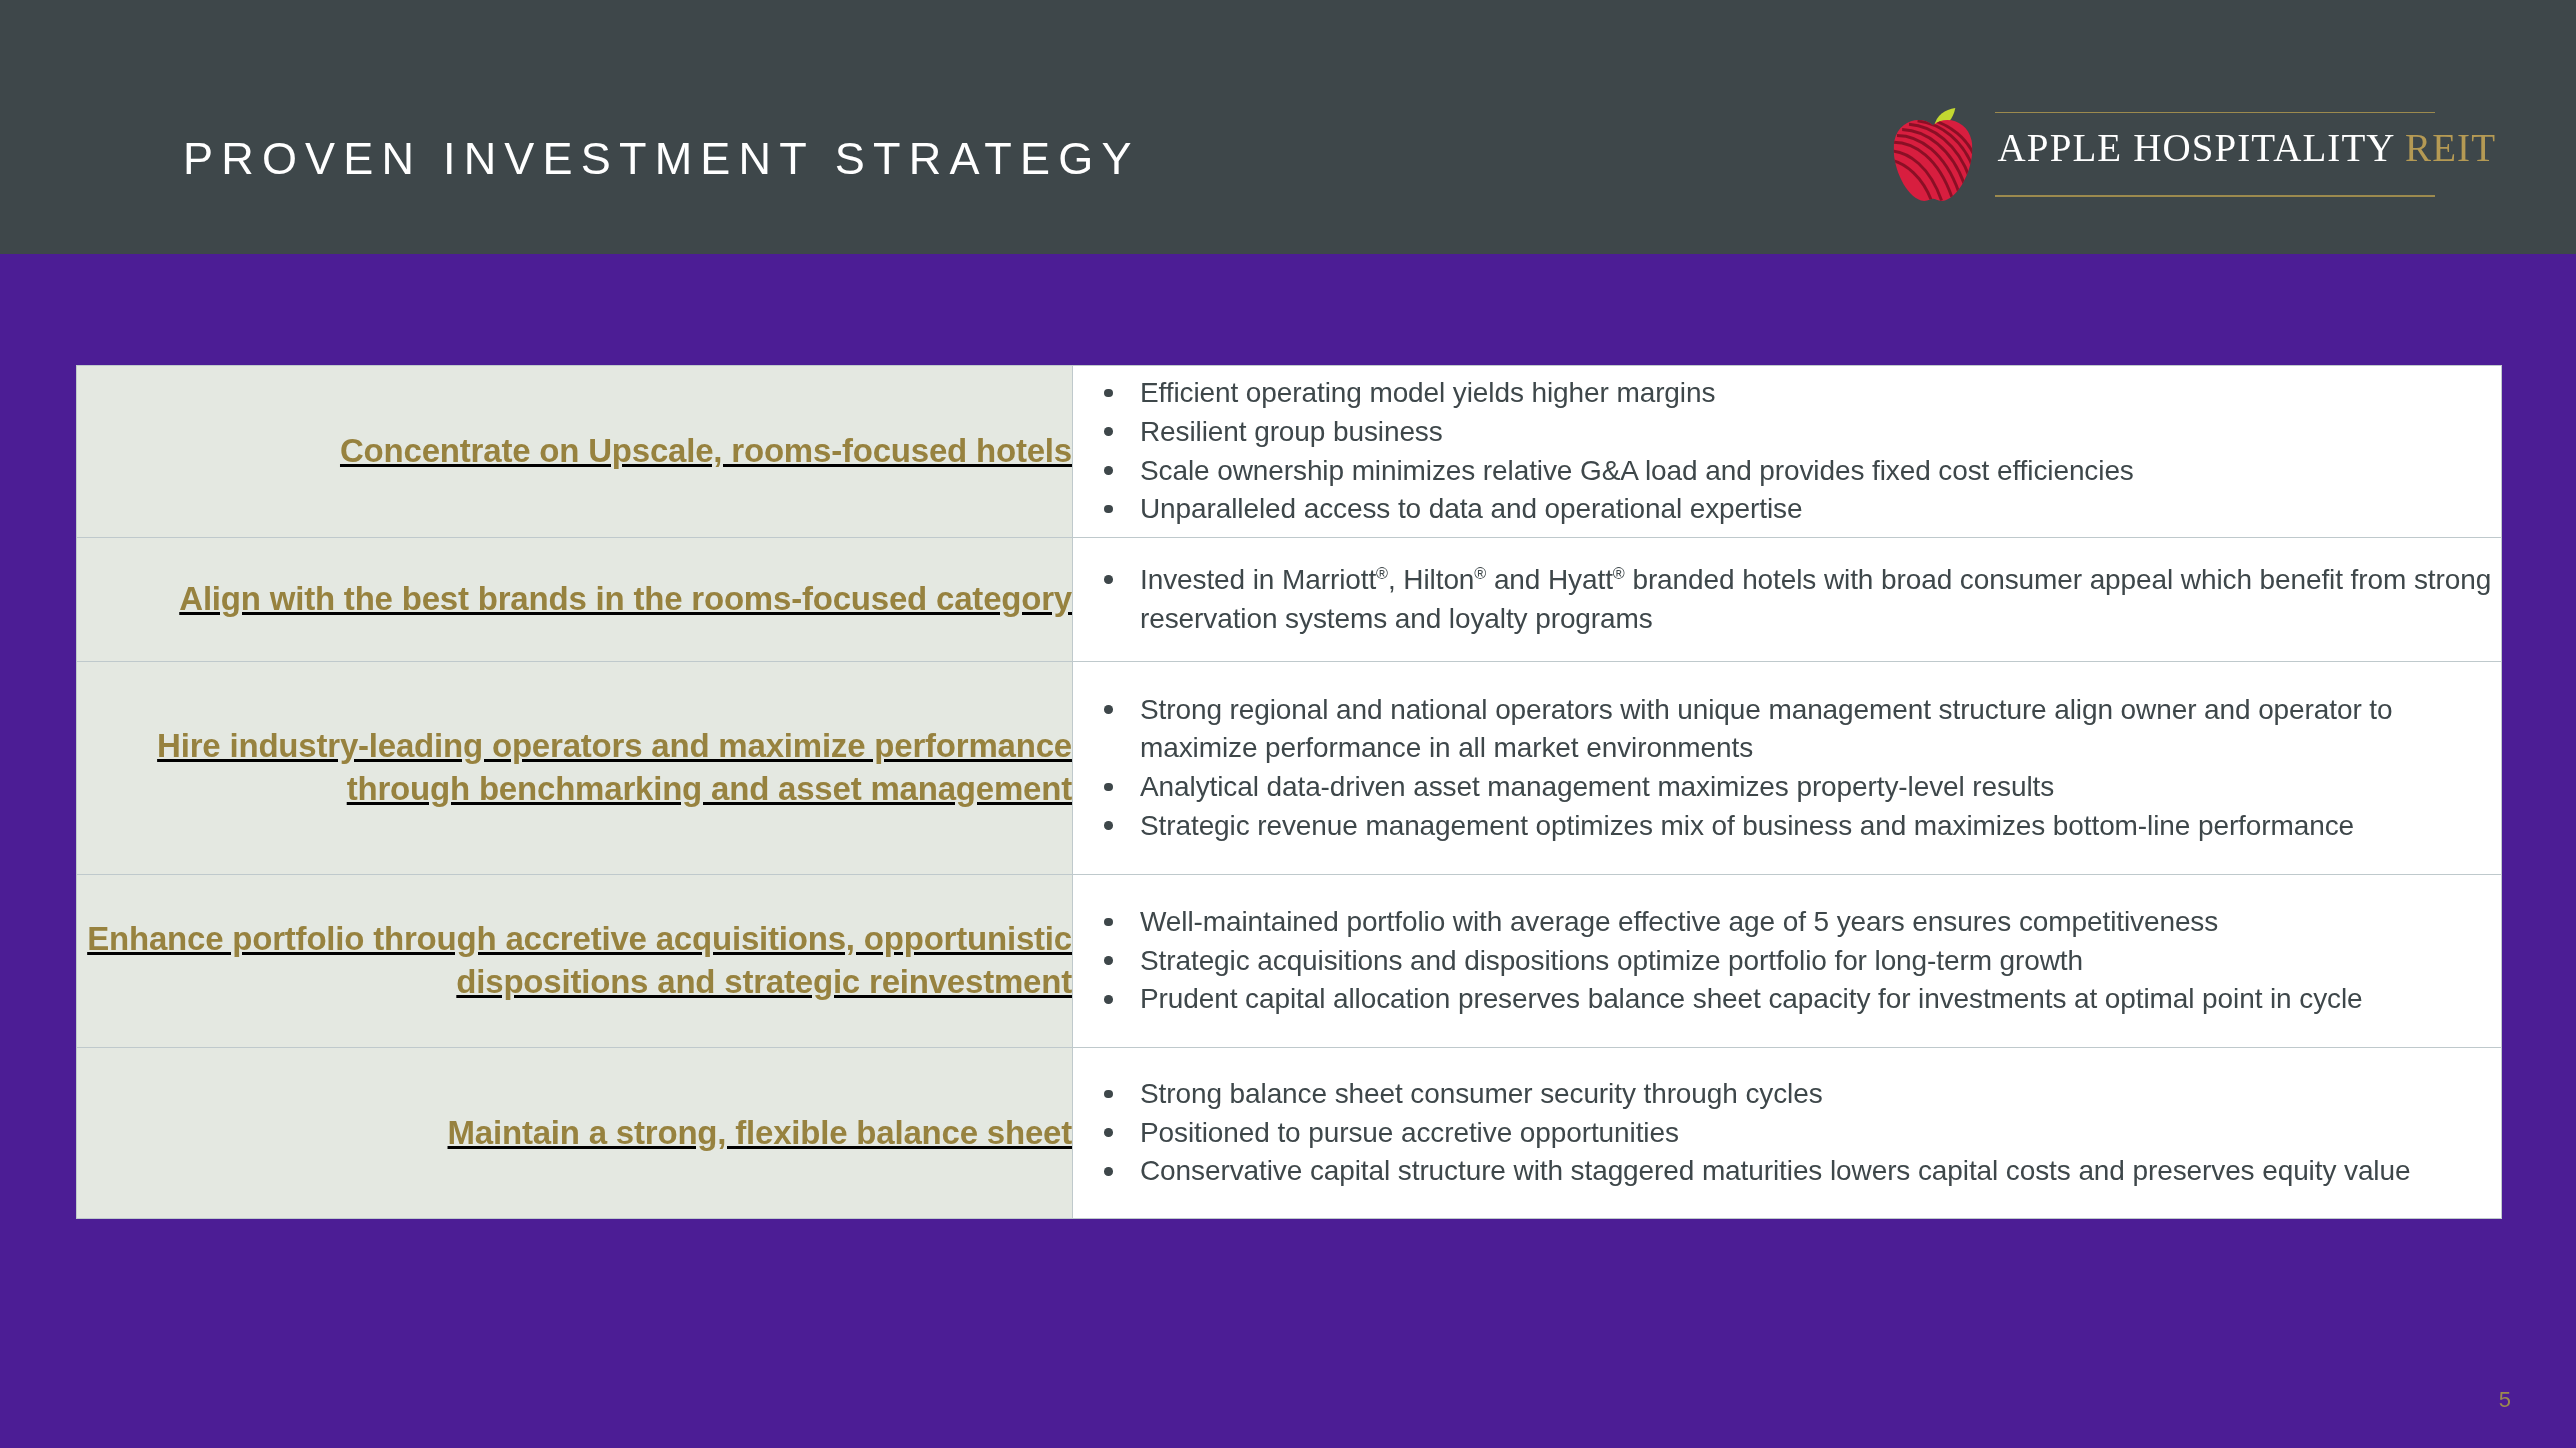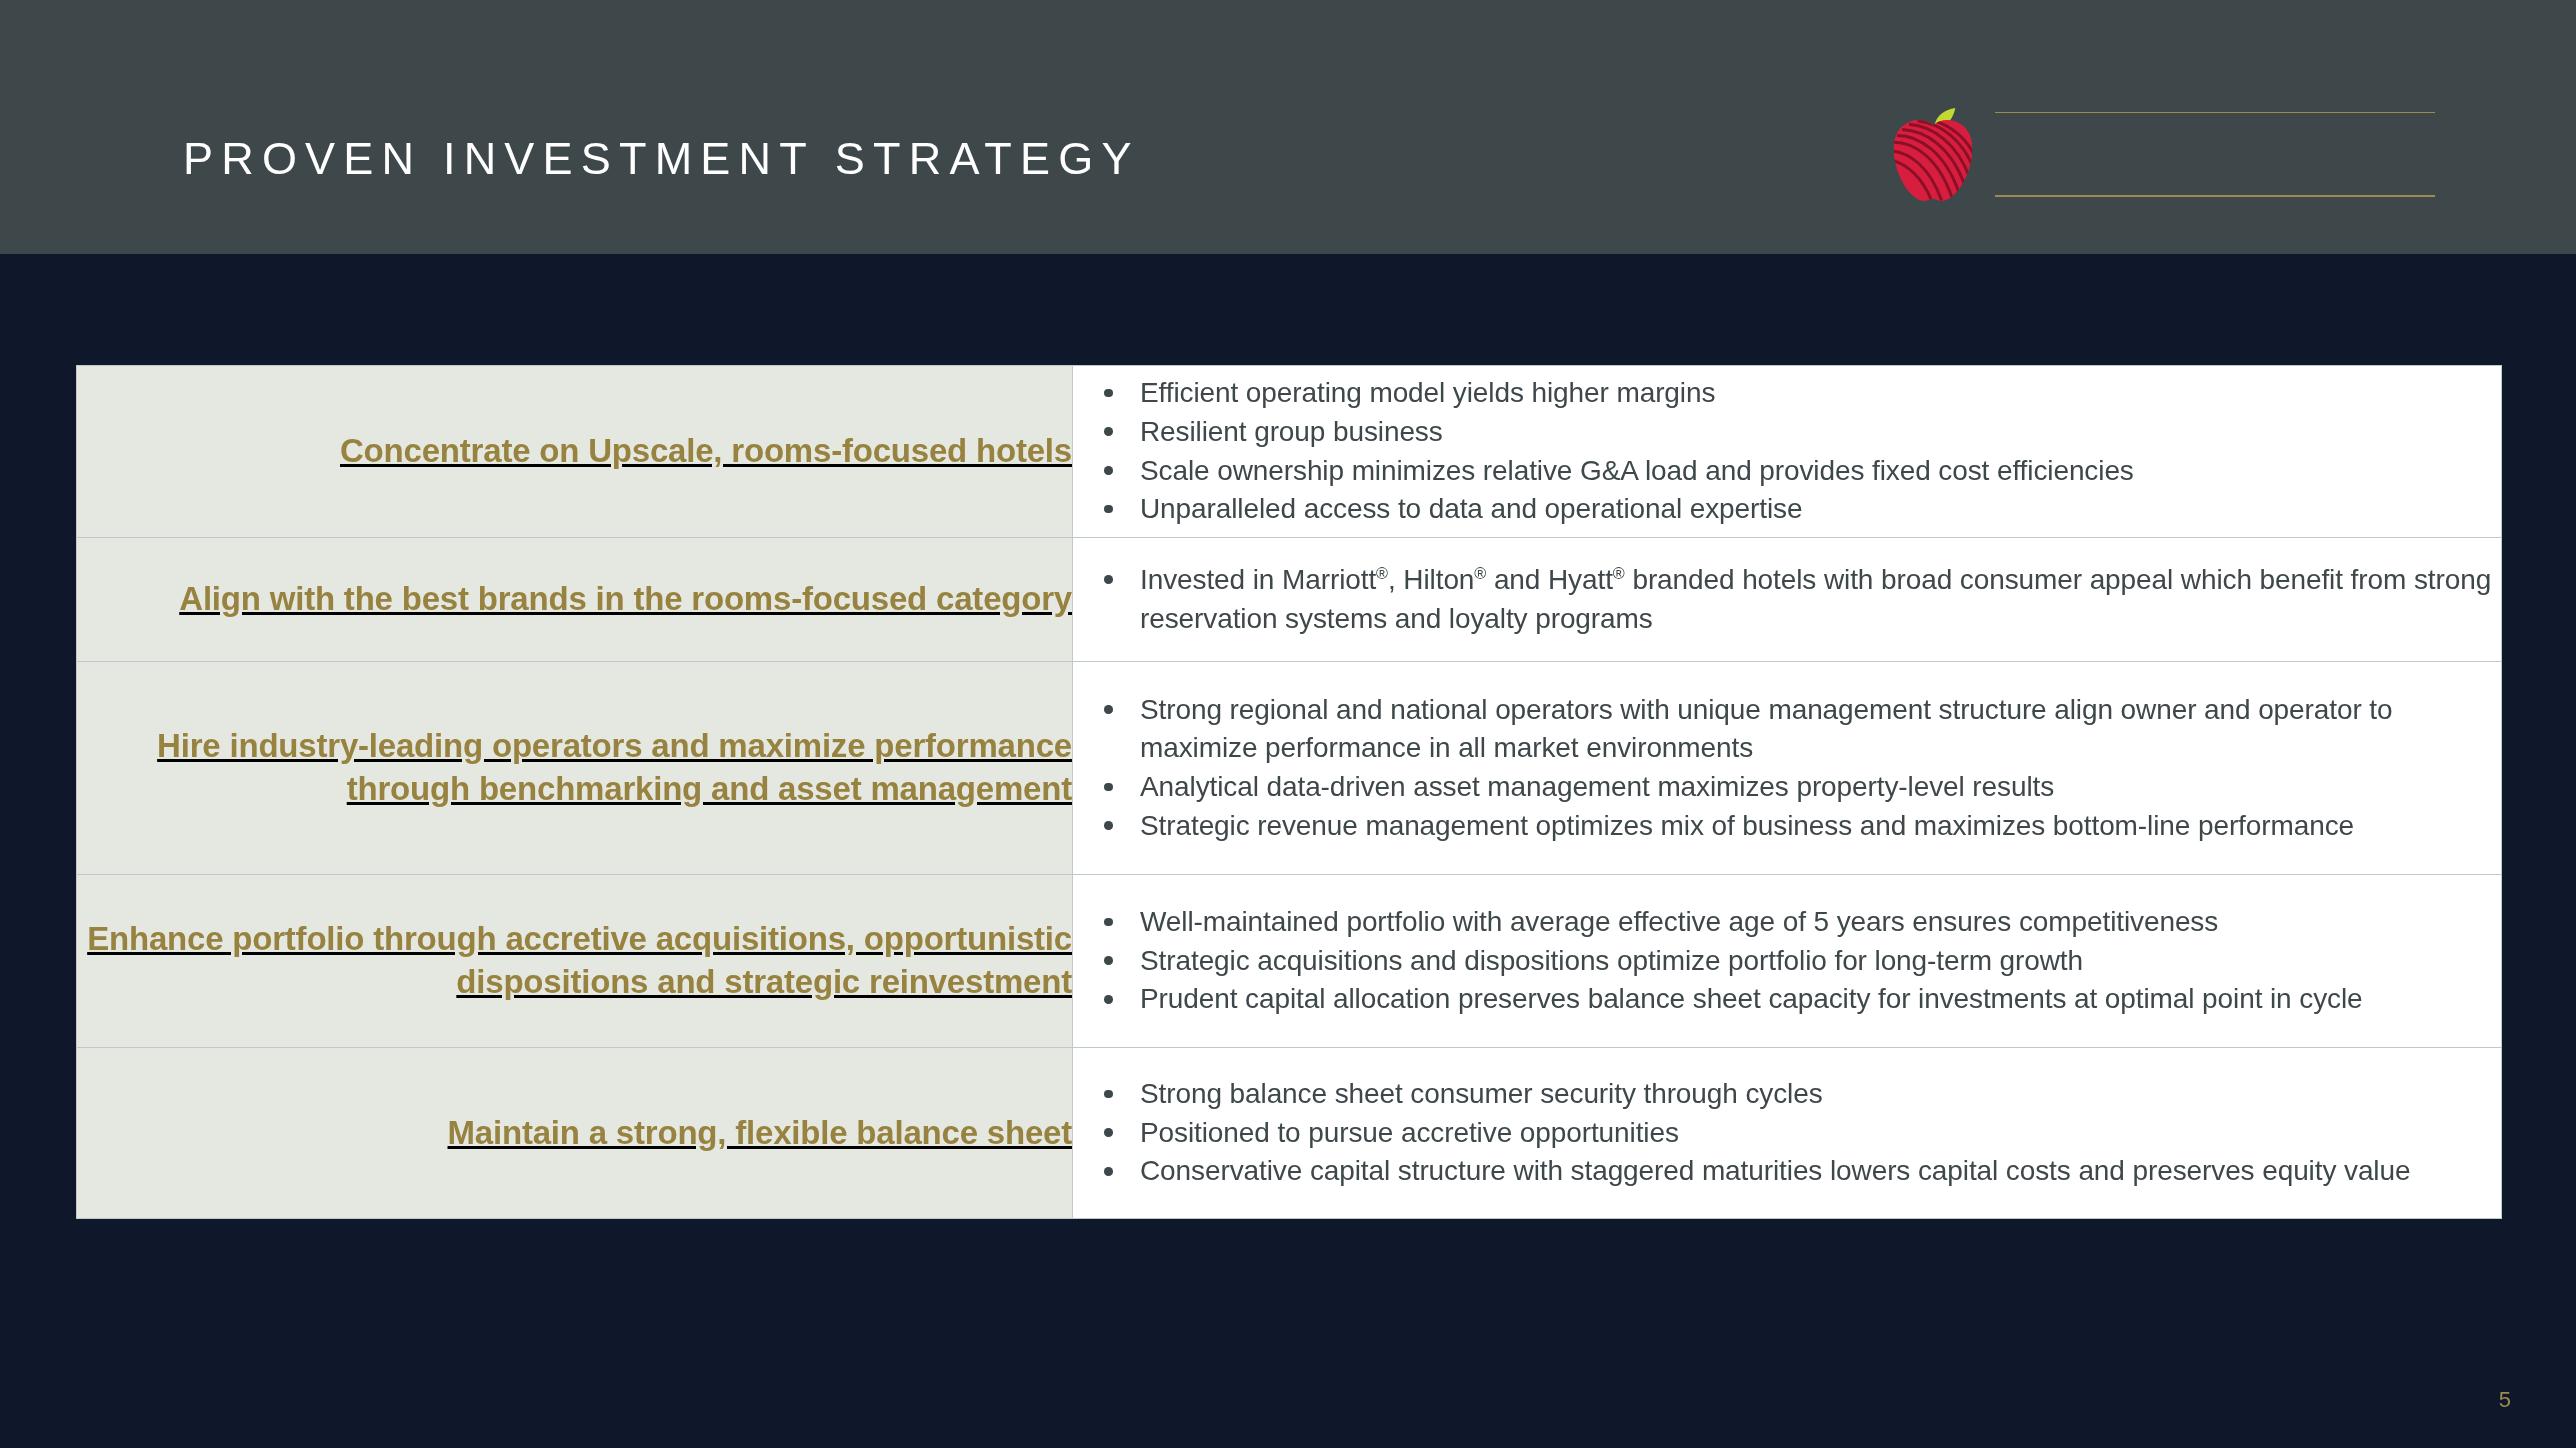--- a/index.html
+++ b/index.html
@@ -9,21 +9,21 @@
     height: 1449px;
     background: #ffffff;
     font-family: "Liberation Sans", sans-serif;
     overflow: hidden;
   }
 
   .slide {
     position: relative;
     width: 2576px;
     height: 1449px;
-    background: #0f172a;
+    background: #4c1d95;
   }
 
   
   .header-bar {
     position: absolute;
     left: 0; top: 0;
     width: 2576px;
     height: 254px;
     background: #3E474A;
     display: flex;
@@ -194,20 +194,21 @@
           <path d="M38 15 C65 18 92 38 104 73"></path>
           <path d="M50 13 C74 18 98 35 107 63"></path>
           <path d="M8 50 C28 52 52 68 66 108"></path>
           <path d="M8 61 C24 65 44 80 55 110"></path>
         </g>
       </g>
     </svg>
 
     <div class="logo-wordmark">
       <div class="logo-rule top"></div>
+      <div class="logo-text"><span>APPLE HOSPITALITY</span> <span class="reit">REIT</span></div>
       <div class="logo-rule bottom"></div>
     </div>
   </div>
 
   <table class="strategy-table">
     <tbody>
       <tr class="r1">
         <td class="col-label">
           <div class="label-text">Concentrate on Upscale, rooms-focused hotels</div>
         </td>

